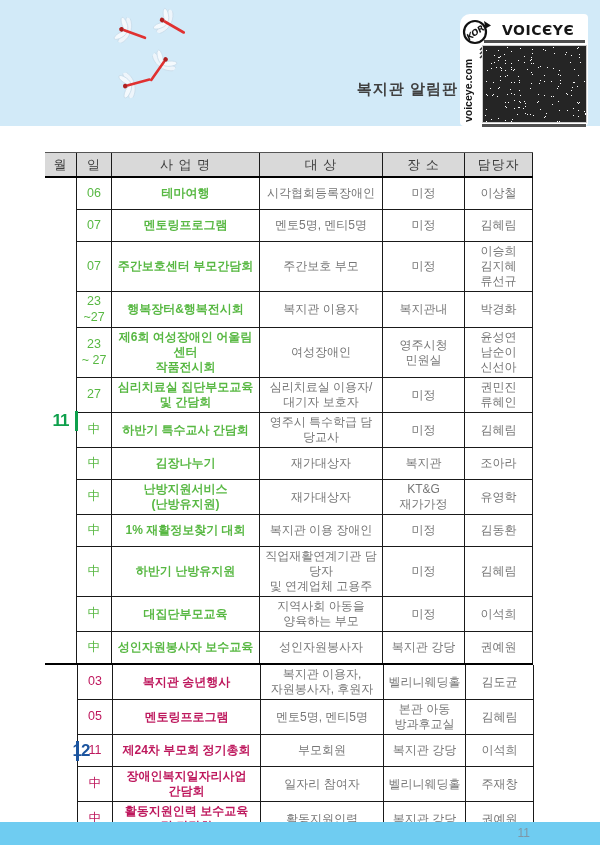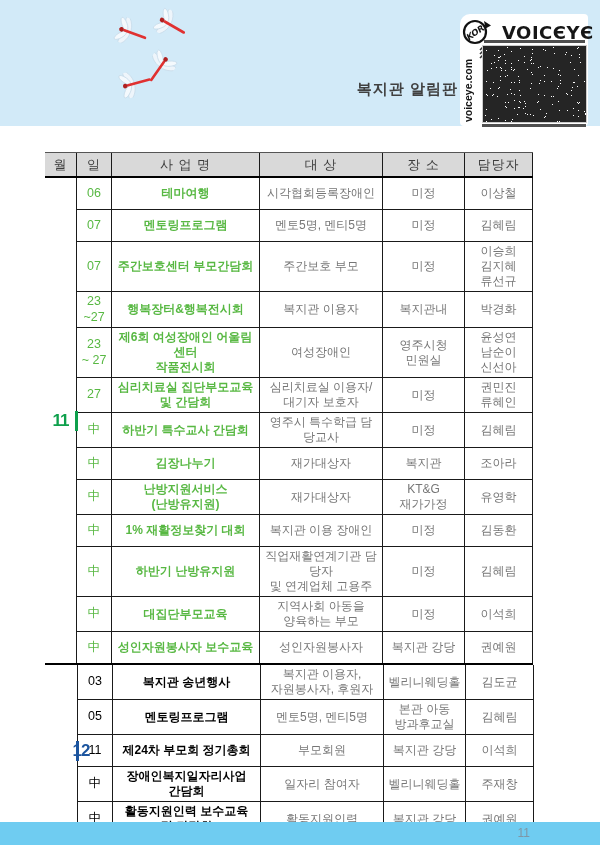--- a/index.html
+++ b/index.html
@@ -8,21 +8,21 @@
     font-family:"Liberation Sans","DejaVu Sans",sans-serif;
   }
   
   .band{position:absolute;left:0;top:0;width:600px;height:126px;background:#d2eaf8;}
   .board-title{position:absolute;top:80px;right:142px;font-size:15px;font-weight:bold;color:#404040;letter-spacing:1px;}
   .dragonflies{position:absolute;left:100px;top:5px;width:110px;height:105px;}
   .dragonfly{position:absolute;}
   
   .logo-box{position:absolute;top:14px;right:12px;width:128px;height:112px;background:#ffffff;border-radius:10px 4px 4px 4px;}
   .logo-badge{position:absolute;left:1px;top:3px;width:30px;height:30px;}
-  .logo-brand{position:absolute;left:42px;top:8px;font-size:18px;font-weight:bold;letter-spacing:.5px;color:#161616;font-family:"DejaVu Sans",sans-serif;}
+  .logo-brand{position:absolute;left:42px;top:8px;font-size:14px;font-weight:bold;letter-spacing:.5px;color:#161616;font-family:"DejaVu Sans",sans-serif;}
   .logo-bar-top{position:absolute;left:24px;right:3px;top:26px;height:3px;background:#4f4f4f;}
   .logo-hatch{position:absolute;left:18px;top:29px;}
   .logo-site{position:absolute;left:2px;bottom:4px;writing-mode:vertical-rl;transform:rotate(180deg);font-size:10.5px;font-weight:bold;color:#161616;}
   .logo-noise{position:absolute;left:22px;top:31px;width:103px;height:76px;border:1px solid #cccccc;}
   .logo-bar-bottom{position:absolute;left:22px;top:110px;width:104px;height:3px;background:#4f4f4f;}
   
   .sched-table{position:absolute;left:45px;top:152px;width:488px;}
   .header-row{display:grid;grid-template-columns:32px 35px 148px 123px 82px 68px;background:#d9d9d9;border-top:1px solid #555;border-bottom:2px solid #000;}
   .hcell{border-right:1px solid #1a1a1a;display:flex;align-items:center;justify-content:center;font-size:13px;color:#3d3d3d;height:23px;letter-spacing:1px;}
   .group{display:flex;border-bottom:2px solid #000;}
@@ -30,21 +30,21 @@
   .month-label{font-size:17px;font-weight:bold;letter-spacing:-1px;}
   .month-tick{position:absolute;right:-2px;top:50%;transform:translateY(-50%);width:3px;height:20px;z-index:2;}
   .rows{flex:1;}
   .row{display:grid;grid-template-columns:35px 148px 123px 82px 68px;border-bottom:1px solid #1a1a1a;min-height:31px;}
   .rows .row:last-child{border-bottom:none;}
   .cell{border-right:1px solid #1a1a1a;display:flex;align-items:center;justify-content:center;text-align:center;padding:2px 3px;white-space:pre-line;line-height:1.25;font-size:12px;box-sizing:border-box;}
   .day{font-weight:normal;font-size:12.5px;}
   .name{font-weight:bold;}
   .txt{color:#767676;}
   .g11 .day,.g11 .name{color:#58b843;}
-  .g12 .day,.g12 .name{color:#000000;}
+  .g12 .day,.g12 .name{color:#be185d;}
   .g11 .month-label{color:#0ea04c;}
   .g11 .month-tick{background:#0ea04c;}
   .g12 .month-label{color:#1b549e;margin-left:40px;}
   .g12 .month-tick{background:#1b549e;}
   
   .footer-bar{position:absolute;left:0;top:822px;width:600px;height:23px;background:#6fccf1;}
   .page-num{position:absolute;right:70px;top:4px;font-size:12px;color:#7e97a6;}
 </style>
 </head>
 <body>

